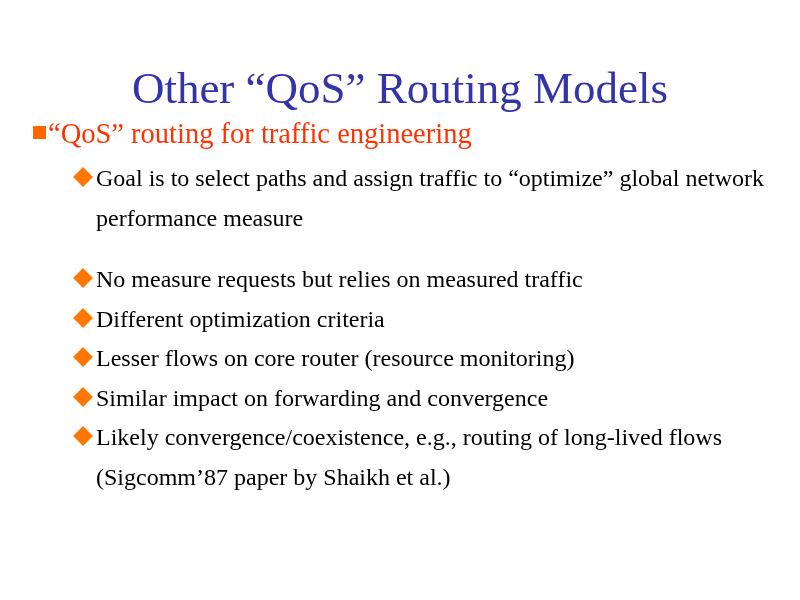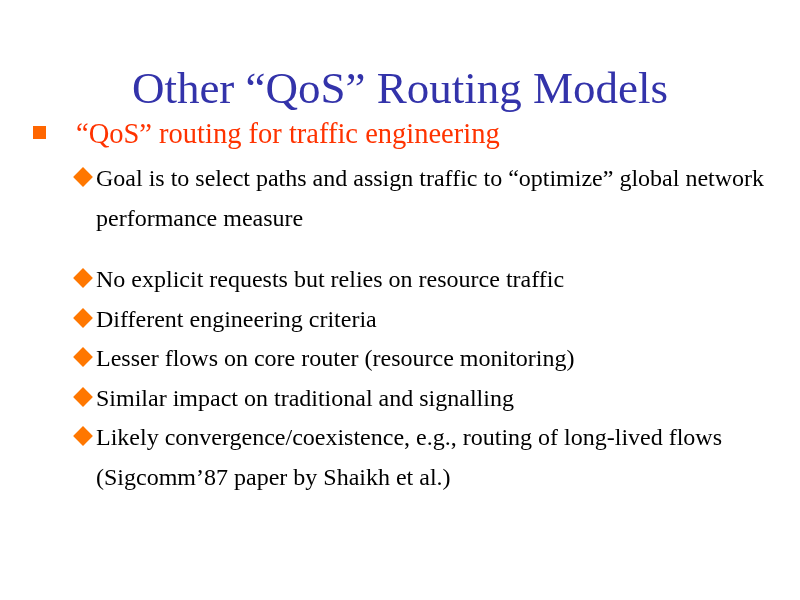--- a/index.html
+++ b/index.html
@@ -41,21 +41,21 @@
     position: absolute;
     top: 112px;
     left: 0;
     width: 800px;
   }
 
   
   .lvl1-row {
     position: relative;
     display: block;
-    padding-left: 76px;
+    padding-left: 48px;
     padding-right: 22px;
     margin-bottom: 4px;
     font-family: Liberation Serif, serif;
   }
   .lvl1-bullet {
     position: absolute;
     left: 33px;
     top: 14px;
     width: 13px;
     height: 13px;
@@ -123,33 +123,33 @@
     </div>
 
     <div class="spacer-after-g1"></div>
 
 
     <div class="spacer-before-sub2"></div>
 
     <div class="lvl2-group">
       <div class="lvl2-row">
         <span class="lvl2-bullet"></span>
-        <span class="lvl2-text">No explicit requests but relies on resource traffic</span>
+        <span class="lvl2-text">No measure requests but relies on measured traffic</span>
       </div>
       <div class="lvl2-row">
         <span class="lvl2-bullet"></span>
-        <span class="lvl2-text">Different engineering criteria</span>
+        <span class="lvl2-text">Different optimization criteria</span>
       </div>
       <div class="lvl2-row">
         <span class="lvl2-bullet"></span>
         <span class="lvl2-text">Lesser flows on core router (resource monitoring)</span>
       </div>
       <div class="lvl2-row">
         <span class="lvl2-bullet"></span>
-        <span class="lvl2-text">Similar impact on traditional and signalling</span>
+        <span class="lvl2-text">Similar impact on forwarding and convergence</span>
       </div>
       <div class="lvl2-row">
         <span class="lvl2-bullet"></span>
         <span class="lvl2-text">Likely convergence/coexistence, e.g., routing of long-lived flows (Sigcomm’87 paper by Shaikh et al.)</span>
       </div>
     </div>
 
   </div>
 </div>
 

